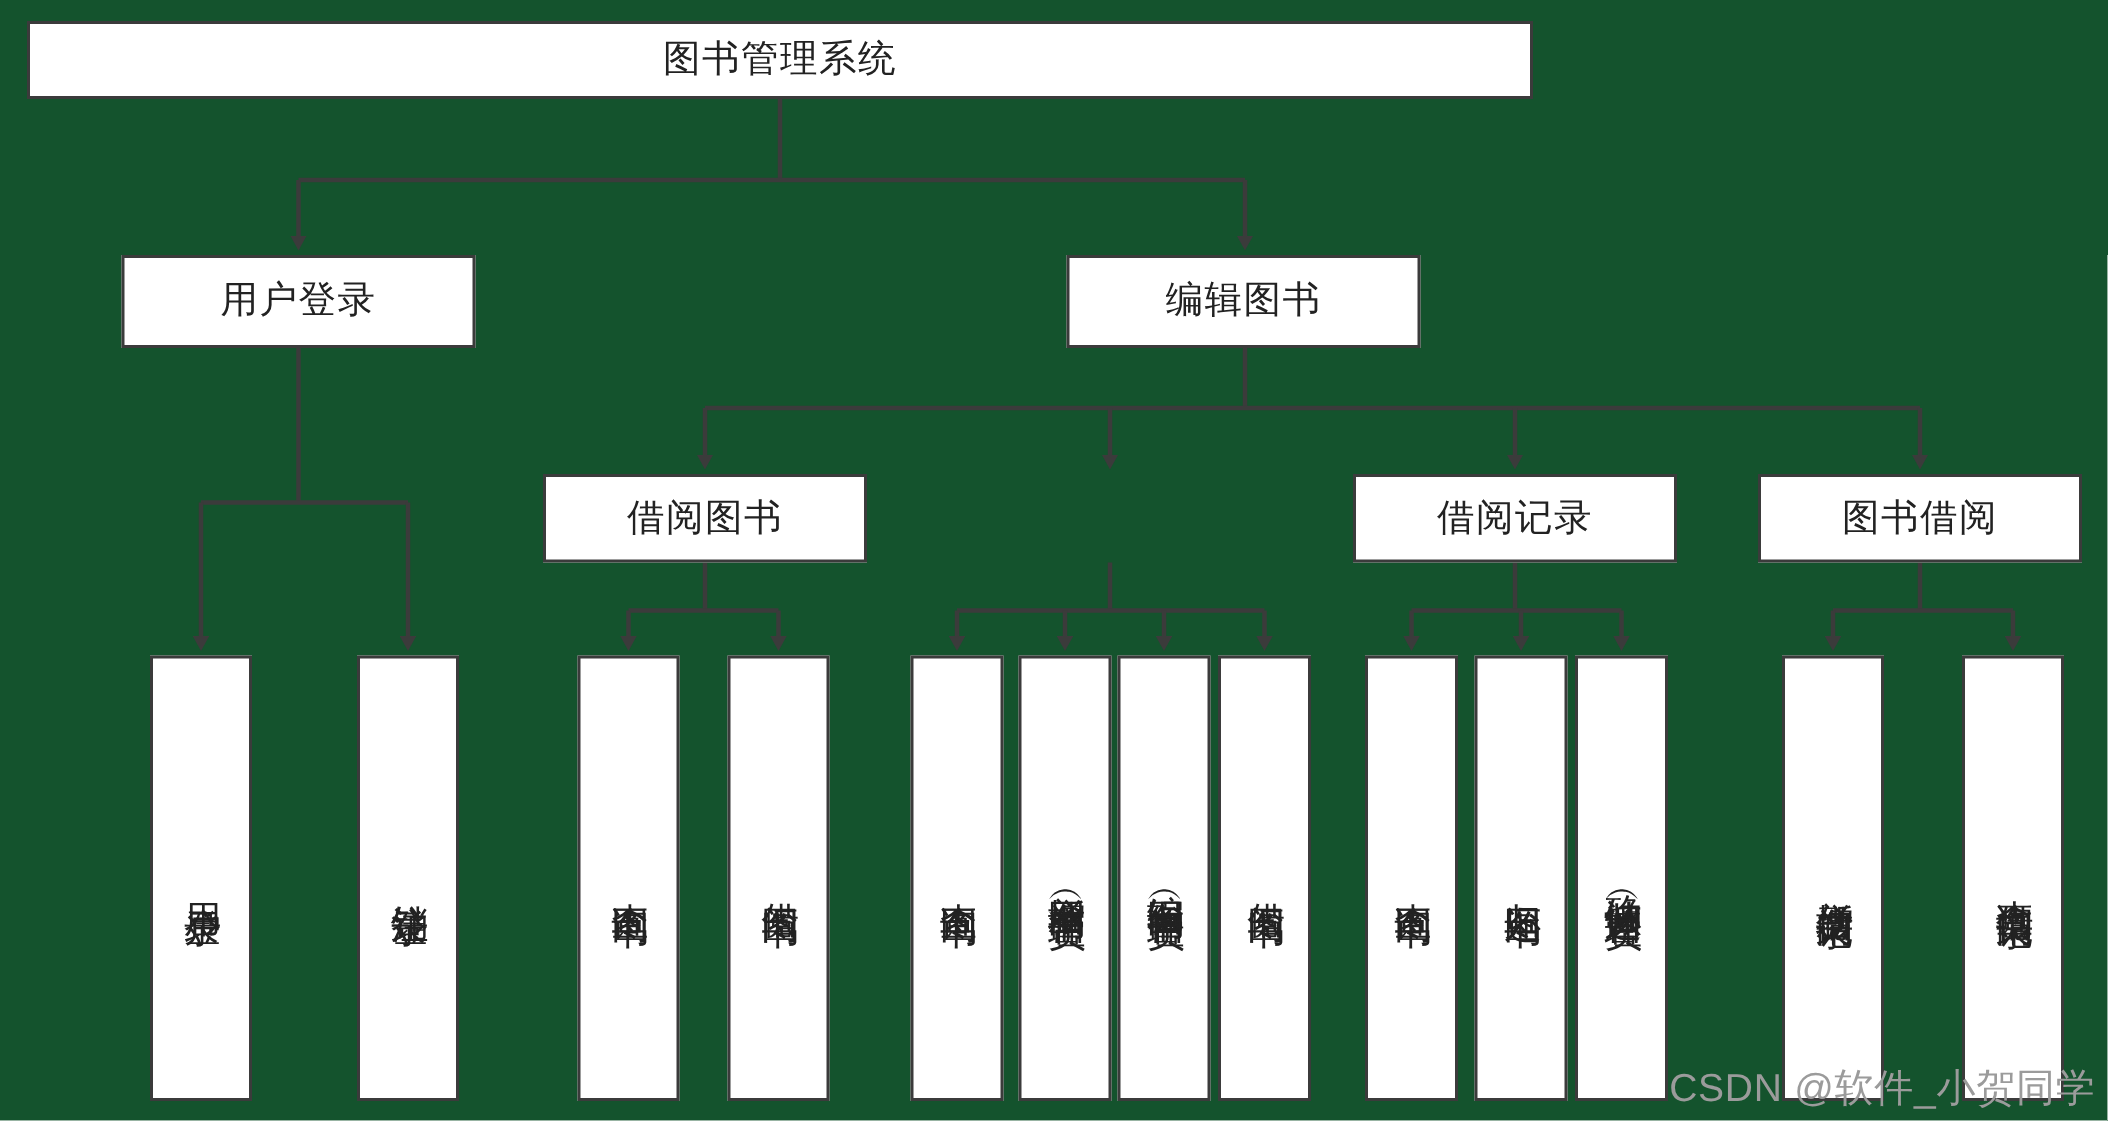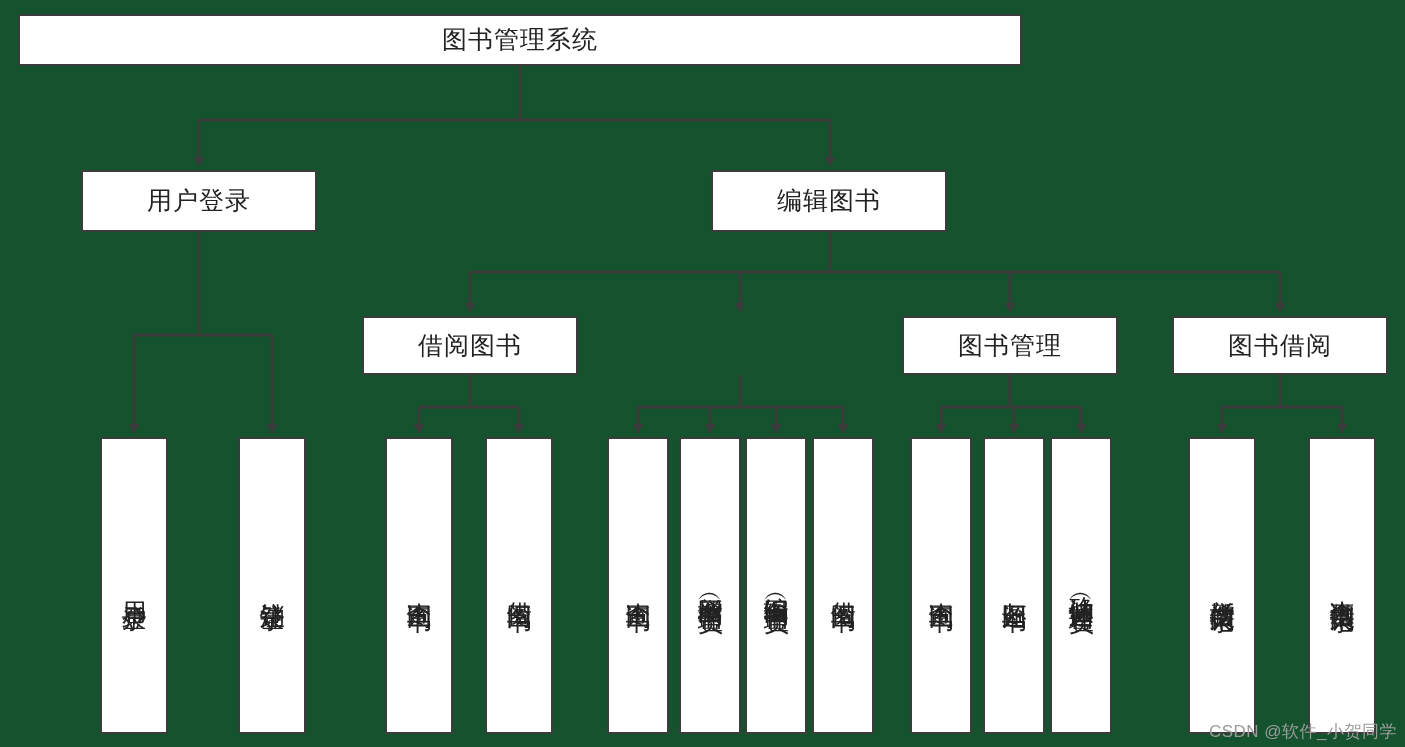--- a/index.html
+++ b/index.html
@@ -50,21 +50,21 @@
     writing-mode:vertical-rl;
     text-orientation:upright;
     white-space:normal;
     display:block;
   }
   .node .hlabel{display:block;}
   .watermark{
     position:absolute;
     right:8px;
     bottom:4px;
-    font-size:17px;
+    font-size:26px;
     color:#9b9b9b;
     letter-spacing:.5px;
     white-space:nowrap;
     font-family:"Liberation Sans","DejaVu Sans",sans-serif;
   }
 </style>
 </head>
 <body>
 
 <div id="canvas">
@@ -127,21 +127,21 @@
     <span class="hlabel">用户登录</span>
   </div>
   <div class="node horiz" style="left:711px;top:170px;width:236px;height:62px;">
     <span class="hlabel">编辑图书</span>
   </div>
 
   <div class="node horiz" style="left:362px;top:316px;width:216px;height:59px;">
     <span class="hlabel">借阅图书</span>
   </div>
   <div class="node horiz" style="left:902px;top:316px;width:216px;height:59px;">
-    <span class="hlabel">图书管理</span>
+    <span class="hlabel">借阅记录</span>
   </div>
   <div class="node horiz" style="left:1172px;top:316px;width:216px;height:59px;">
     <span class="hlabel">图书借阅</span>
   </div>
 
   <div class="node vert" style="left:100px;top:437px;width:68px;height:297px;">
     <span class="vlabel">用户登录</span>
   </div>
   <div class="node vert" style="left:238px;top:437px;width:68px;height:297px;">
     <span class="vlabel">注销登录</span>

